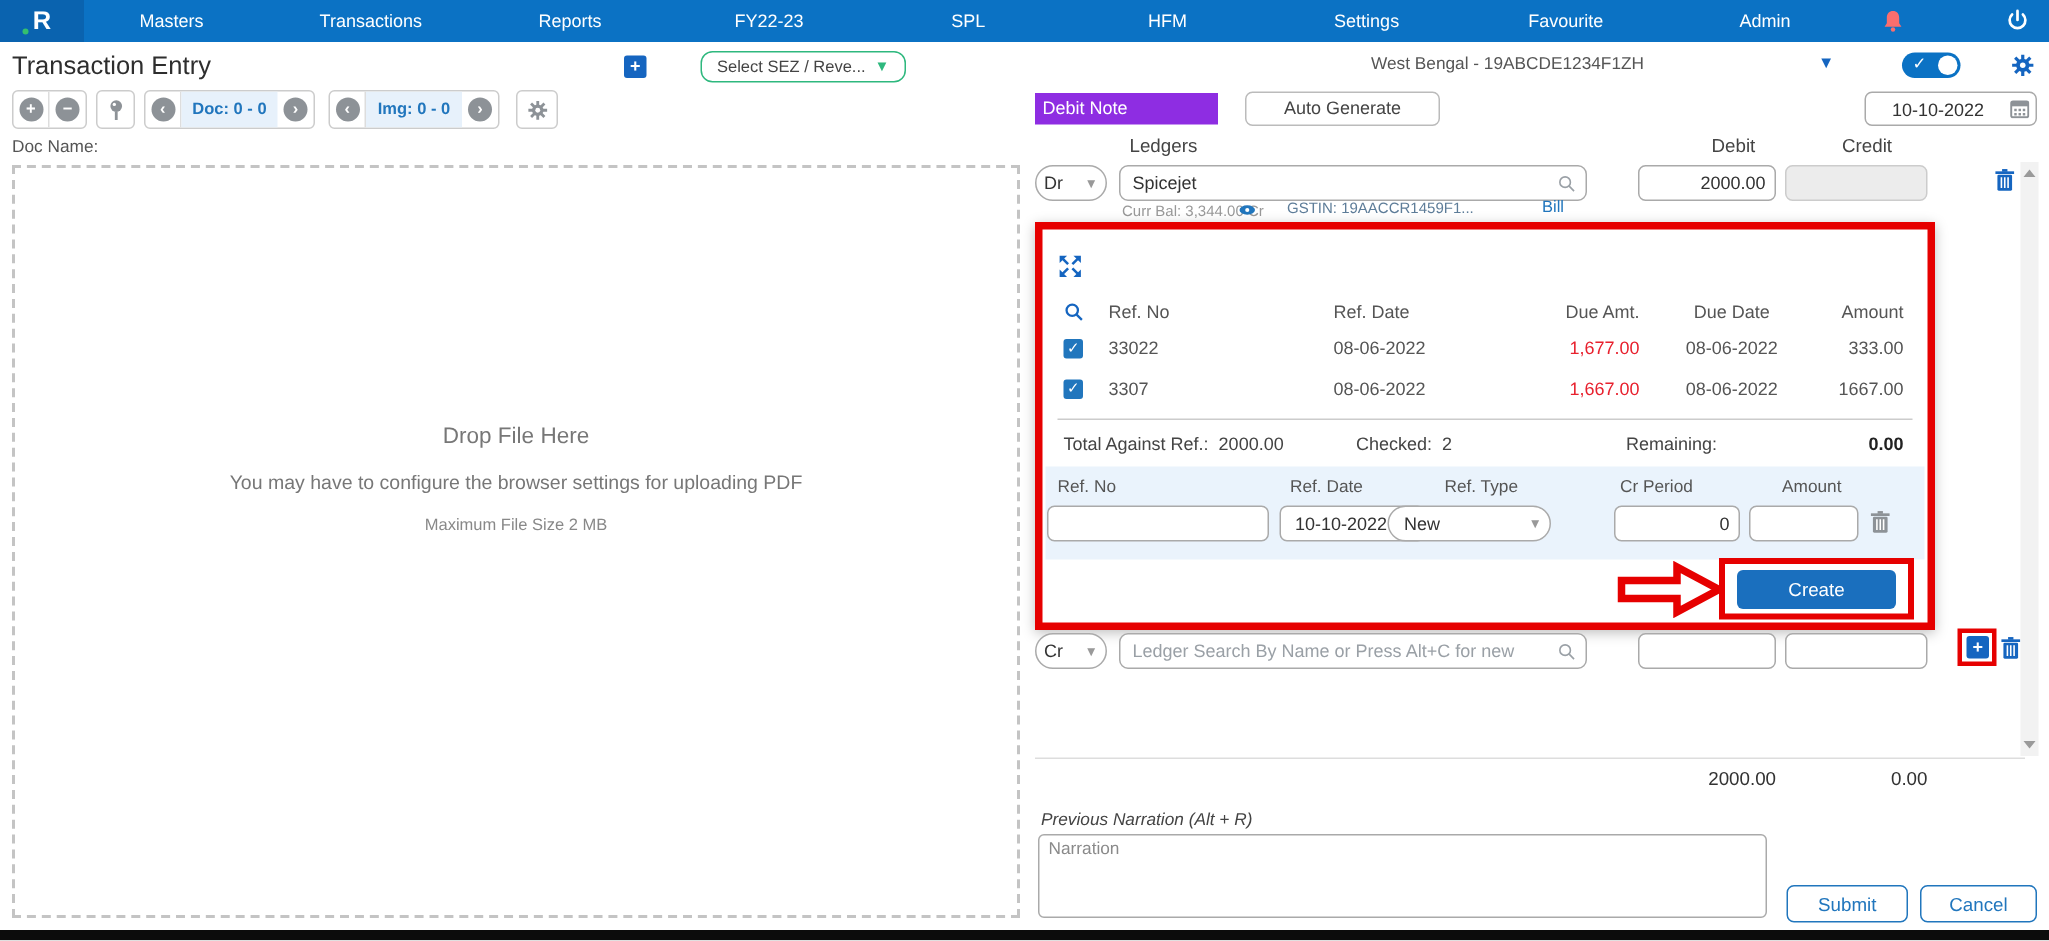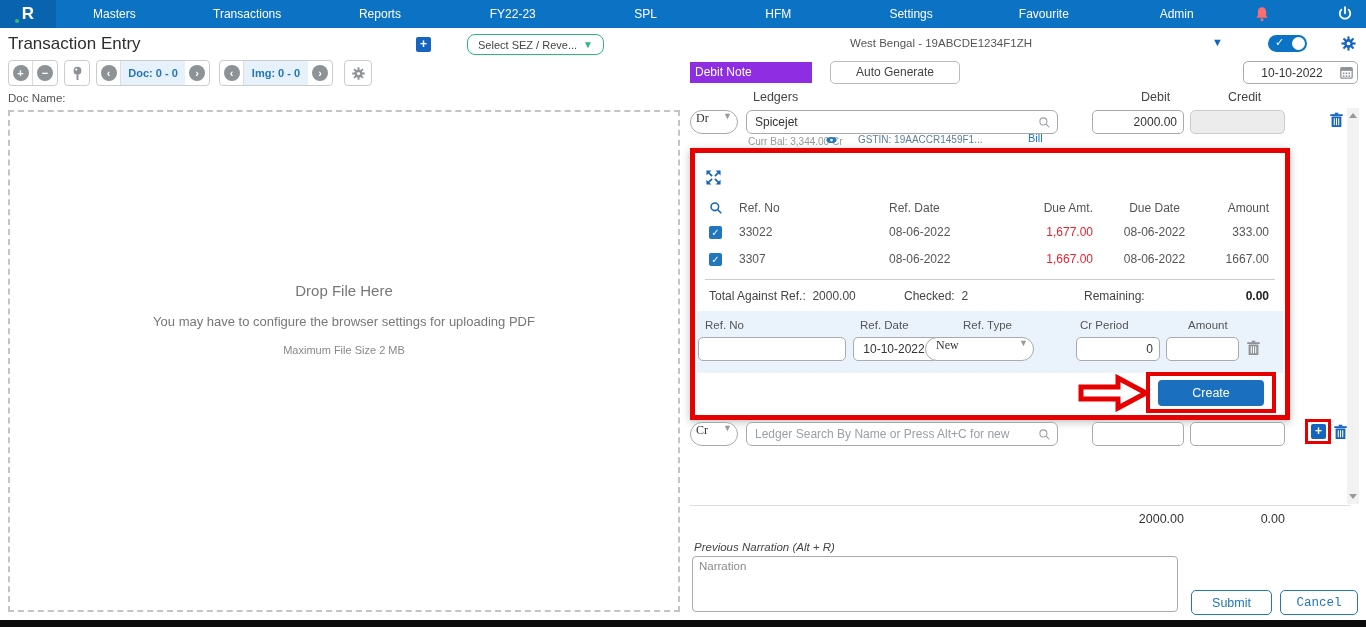--- a/index.html
+++ b/index.html
@@ -13,21 +13,21 @@
   .nav-logo .dot { position:absolute; left:15px; bottom:5px; width:4px; height:4px; border-radius:50%; background:#35c06e; }
   .nav-items { position:absolute; left:48px; top:0; width:1195px; height:28px; display:flex; }
   .nav-item { flex:1; display:flex; align-items:center; justify-content:center; color:#fff; font-size:12px; cursor:pointer; }
   .nav-icon { position:absolute; top:5px; width:18px; height:18px; }
 
   
   .page-title { position:absolute; left:8px; top:34px; font-size:17px; color:#2e2e2e; }
   .sq-plus { position:absolute; width:15px; height:15px; background:#1565c0; border-radius:2px; color:#fff; font-size:12px; font-weight:bold; line-height:14px; text-align:center; cursor:pointer; }
   .sez-pill { position:absolute; left:467px; top:34px; width:137px; height:21px; border:1.5px solid #2eb87e; border-radius:8px; background:#fff; display:flex; align-items:center; justify-content:center; gap:6px; font-size:11px; color:#444; cursor:pointer; }
   .sez-pill .chev { color:#2eb87e; font-size:10px; }
-  .company { position:absolute; left:831px; top:37px; width:220px; text-align:center; font-size:11.5px; color:#555; }
+  .company { position:absolute; left:876px; top:37px; width:220px; text-align:right; font-size:11.5px; color:#555; }
   .company-chev { position:absolute; left:1212px; top:36px; color:#1565c0; font-size:11px; cursor:pointer; }
   .toggle { position:absolute; left:1268px; top:35px; width:39px; height:17px; background:#0b72c4; border-radius:9px; cursor:pointer; }
   .toggle .tick { position:absolute; left:7px; top:1px; color:#fff; font-size:11px; }
   .toggle .knob { position:absolute; right:2px; top:2px; width:13px; height:13px; background:#fff; border-radius:50%; }
 
   
   .tb-group { position:absolute; top:60px; height:26px; display:flex; border:1px solid #ccc; border-radius:4px; background:#fff; overflow:hidden; }
   .tb-cell { width:24px; height:24px; display:flex; align-items:center; justify-content:center; border-right:1px solid #ddd; cursor:pointer; }
   .tb-cell:last-child { border-right:none; }
   .tb-chip { display:flex; align-items:center; justify-content:center; width:64px; background:#e7f1fb; color:#2176bd; font-size:11px; font-weight:bold; cursor:pointer; }
@@ -40,21 +40,21 @@
   .dz2 { position:absolute; left:0; right:0; top:202px; text-align:center; font-size:13px; color:#777; }
   .dz3 { position:absolute; left:0; right:0; top:232px; text-align:center; font-size:11px; color:#888; }
 
   
   .vtype { position:absolute; left:690px; top:62px; width:122px; height:21px; background:#8e2de2; color:#fff; font-size:12px; line-height:21px; padding-left:5px; }
   .autogen { position:absolute; left:830px; top:61px; width:130px; height:23px; background:#fff; border:1px solid #bbb; border-radius:5px; font-size:12px; color:#444; text-align:center; line-height:21px; cursor:pointer; }
   .inp { border:1px solid #aaa; border-radius:5px; background:#fff; font-size:12px; color:#333; font-family:"Liberation Sans",sans-serif; outline:none; padding:0 6px; }
   .date-wrap { position:absolute; display:flex; align-items:center; border:1px solid #aaa; border-radius:5px; background:#fff; }
   .date-wrap input { border:none; outline:none; flex:1; text-align:center; font-size:12px; color:#333; min-width:0; background:transparent; font-family:"Liberation Sans",sans-serif; }
   .col-head { position:absolute; font-size:12.5px; color:#444; }
-  .sel { position:absolute; height:24px; border:1px solid #aaa; border-radius:12px; background:#fff; display:flex; align-items:flex-start; justify-content:space-between; padding:0 5px; font-size:12px; color:#333; cursor:pointer;font-family:Liberation Serif, serif; }
+  .sel { position:absolute; height:24px; border:1px solid #aaa; border-radius:12px; background:#fff; display:flex; align-items:center; justify-content:space-between; padding:0 5px; font-size:12px; color:#333; cursor:pointer; }
   .sel .chev { color:#999; font-size:9px; }
   .search-wrap { position:absolute; height:24px; border:1px solid #aaa; border-radius:6px; background:#fff; display:flex; align-items:center; }
   .search-wrap input { border:none; outline:none; flex:1; font-size:12px; color:#333; padding:0 8px; background:transparent; font-family:"Liberation Sans",sans-serif; min-width:0; }
   .search-wrap input::placeholder { color:#9aa0a6; }
   .amt { position:absolute; height:24px; text-align:right; }
   .amt[disabled] { background:#ececec; border-color:#ccc; }
   .subinfo { position:absolute; font-size:10px; color:#999; }
   .gstin { color:#5e7d99; display:flex; align-items:center; gap:21px; }
   .bill-lbl { position:absolute; left:1028px; top:132px; font-size:11px; color:#2176bd; }
 
@@ -416,16 +416,16 @@
 
   <div class="totline"></div>
   <div class="tot" style="left:1092px; width:92px;">2000.00</div>
   <div class="tot" style="left:1190px; width:95px;">0.00</div>
 
   <div class="narr-lbl">Previous Narration (Alt + R)</div>
   <div class="narr-cnt">0 / 500</div>
   <textarea class="narr-box" placeholder="Narration" style=""></textarea>
 
   <button class="act-btn" style="left:1191px; width:81px;">Submit</button>
-  <button class="act-btn" style="left:1280px; width:78px;font-family:Liberation Mono, monospace;">Cancel</button>
+  <button class="act-btn" style="left:1280px; width:78px;">Cancel</button>
 
   <div class="blackbar"></div>
 </div>
 
 </body></html>

